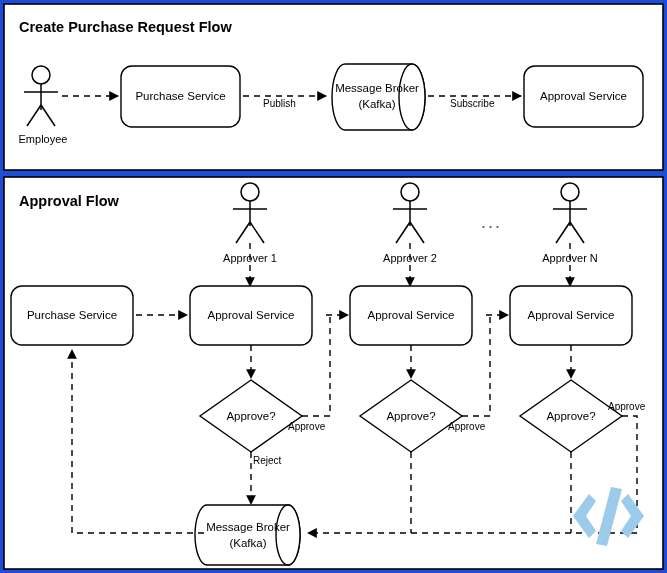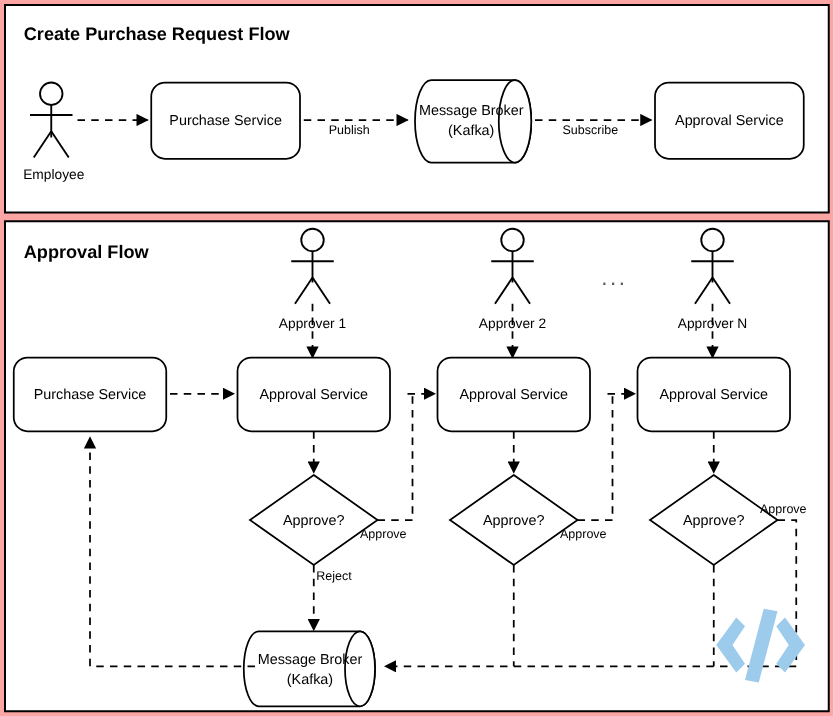--- a/index.html
+++ b/index.html
@@ -7,21 +7,21 @@
     padding: 0;
     background: #ffffff;
   }
   body {
     font-family: "Liberation Sans", sans-serif;
   }
   #canvas {
     position: relative;
     width: 667px;
     height: 573px;
-    background: #fca5a5;
+    background: #1d4ed8;
     overflow: hidden;
   }
   #canvas svg {
     position: absolute;
     left: 0;
     top: 0;
   }
   .panel-title {
     font-weight: bold;
     font-size: 14.5px;

